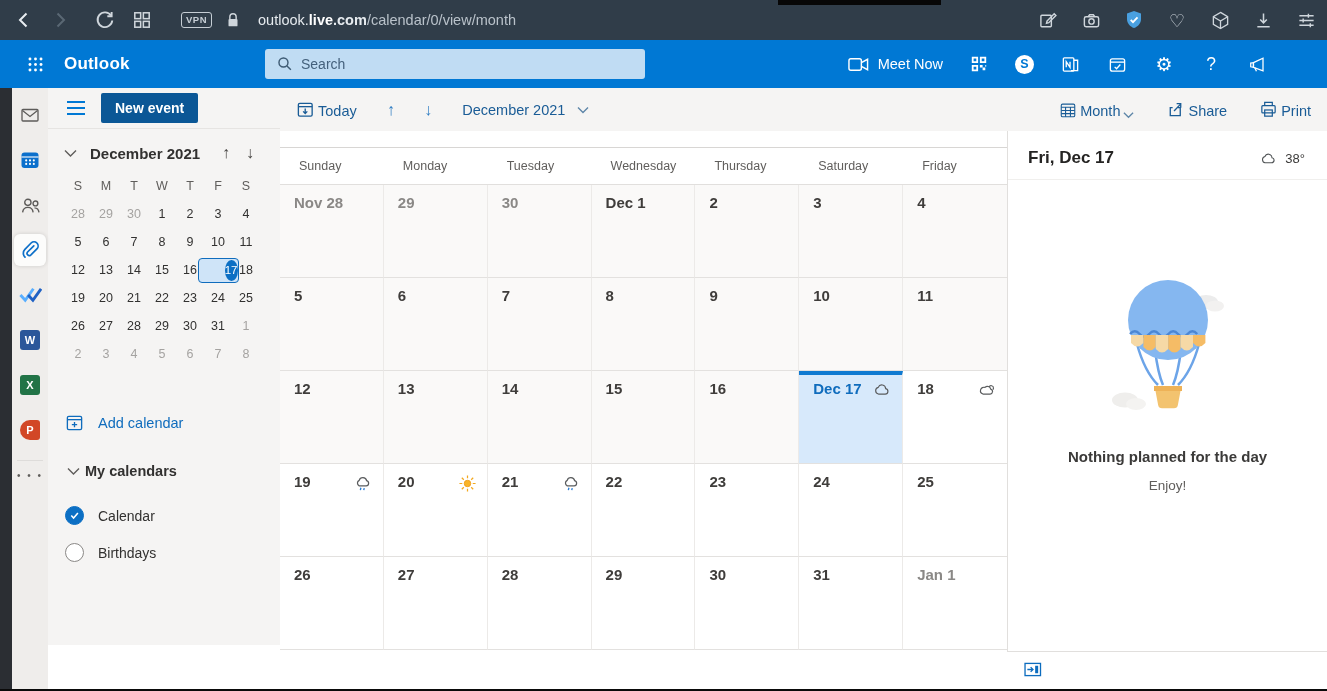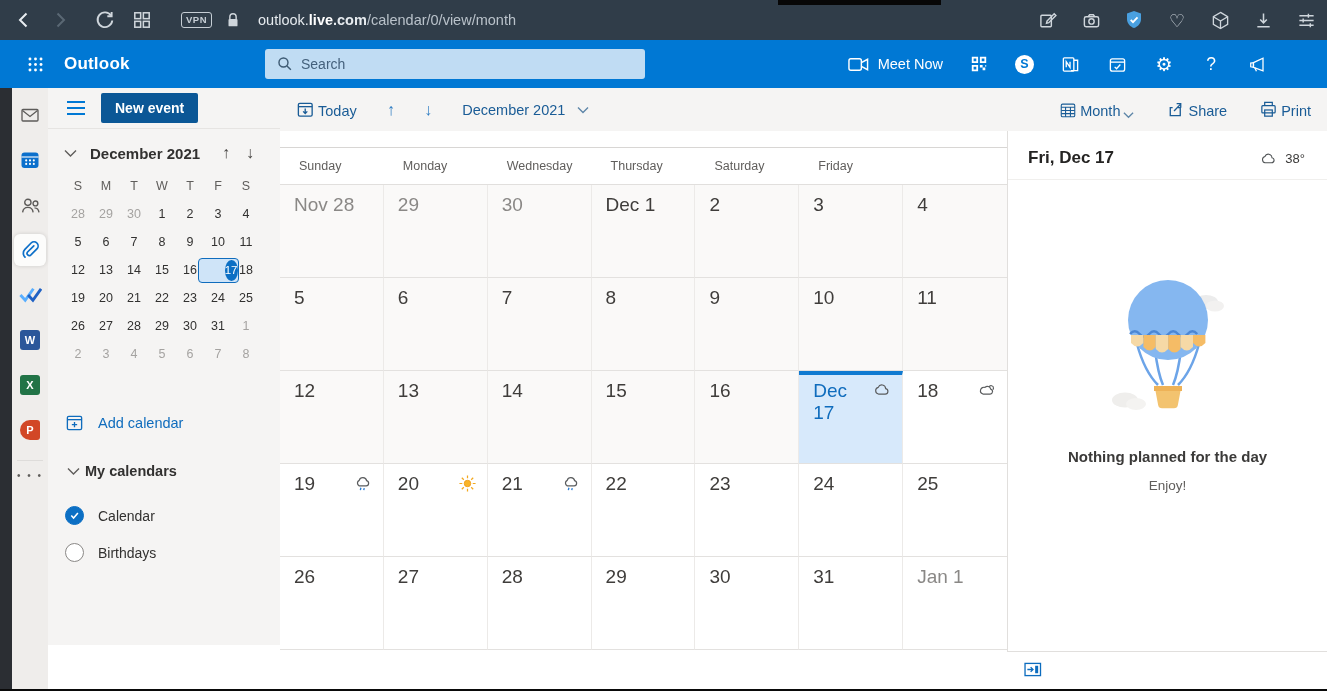--- a/index.html
+++ b/index.html
@@ -100,21 +100,21 @@
               border-top:1px solid #d8d6d4; }
   .grid-head { display:grid; grid-template-columns:repeat(7,1fr); height:37px; border-bottom:1px solid #e1dfdd; }
   .gh-cell { display:flex; align-items:center; padding-left:19px; font-size:12.5px; color:#605e5c; }
   .grid-body { display:grid; grid-template-columns:repeat(7,1fr); grid-auto-rows:93px; }
   .g-cell { position:relative; border-right:1px solid #eceae8; border-bottom:1px solid #e3e1df;
             background:#fff; padding:9px 10px 0 14px; display:flex; align-items:flex-start;
             justify-content:space-between; }
   .g-cell:nth-child(7n) { border-right:none; }
   .g-cell.past { background:#faf9f8; }
   .g-cell.selected { background:#d7e9fb; border-top:4px solid #0f7ad1; padding-top:5px; }
-  .g-date { font-size:19px; color:#3f3d3b; }
+  .g-date { font-size:15px; color:#3f3d3b;font-weight:bold; }
   .g-date.muted { color:#8a8886; }
   .g-cell.selected .g-date { color:#0f6cbd; }
   .g-weather { margin-top:1px; }
 
   
   .agenda { position:absolute; left:1007px; top:131px; width:320px; height:521px; background:#fff;
             border-left:1px solid #e1dfdd; border-bottom:1px solid #e1dfdd; }
   .ag-head { display:flex; align-items:center; padding:17px 22px 11px 20px; border-bottom:1px solid #f0efed; }
   .ag-title { font-size:17px; font-weight:bold; color:#252423; }
   .ag-weather { margin-left:auto; display:flex; align-items:center; gap:7px; color:#3b3a39; font-size:13px; }
@@ -477,20 +477,21 @@
         </svg>
       <span>Print</span>
     </span>
   </span>
 </div>
 
 <div class="gridwrap">
   <div class="grid-head" id="grid-head">
       <div class="gh-cell">Sunday</div>
       <div class="gh-cell">Monday</div>
+      <div class="gh-cell">Tuesday</div>
       <div class="gh-cell">Wednesday</div>
       <div class="gh-cell">Thursday</div>
       <div class="gh-cell">Saturday</div>
       <div class="gh-cell">Friday</div>
     </div>
   <div class="grid-body" id="grid-body">
       <div class="g-cell past">
         <span class="g-date muted">Nov 28</span>
       </div>
       <div class="g-cell past">

